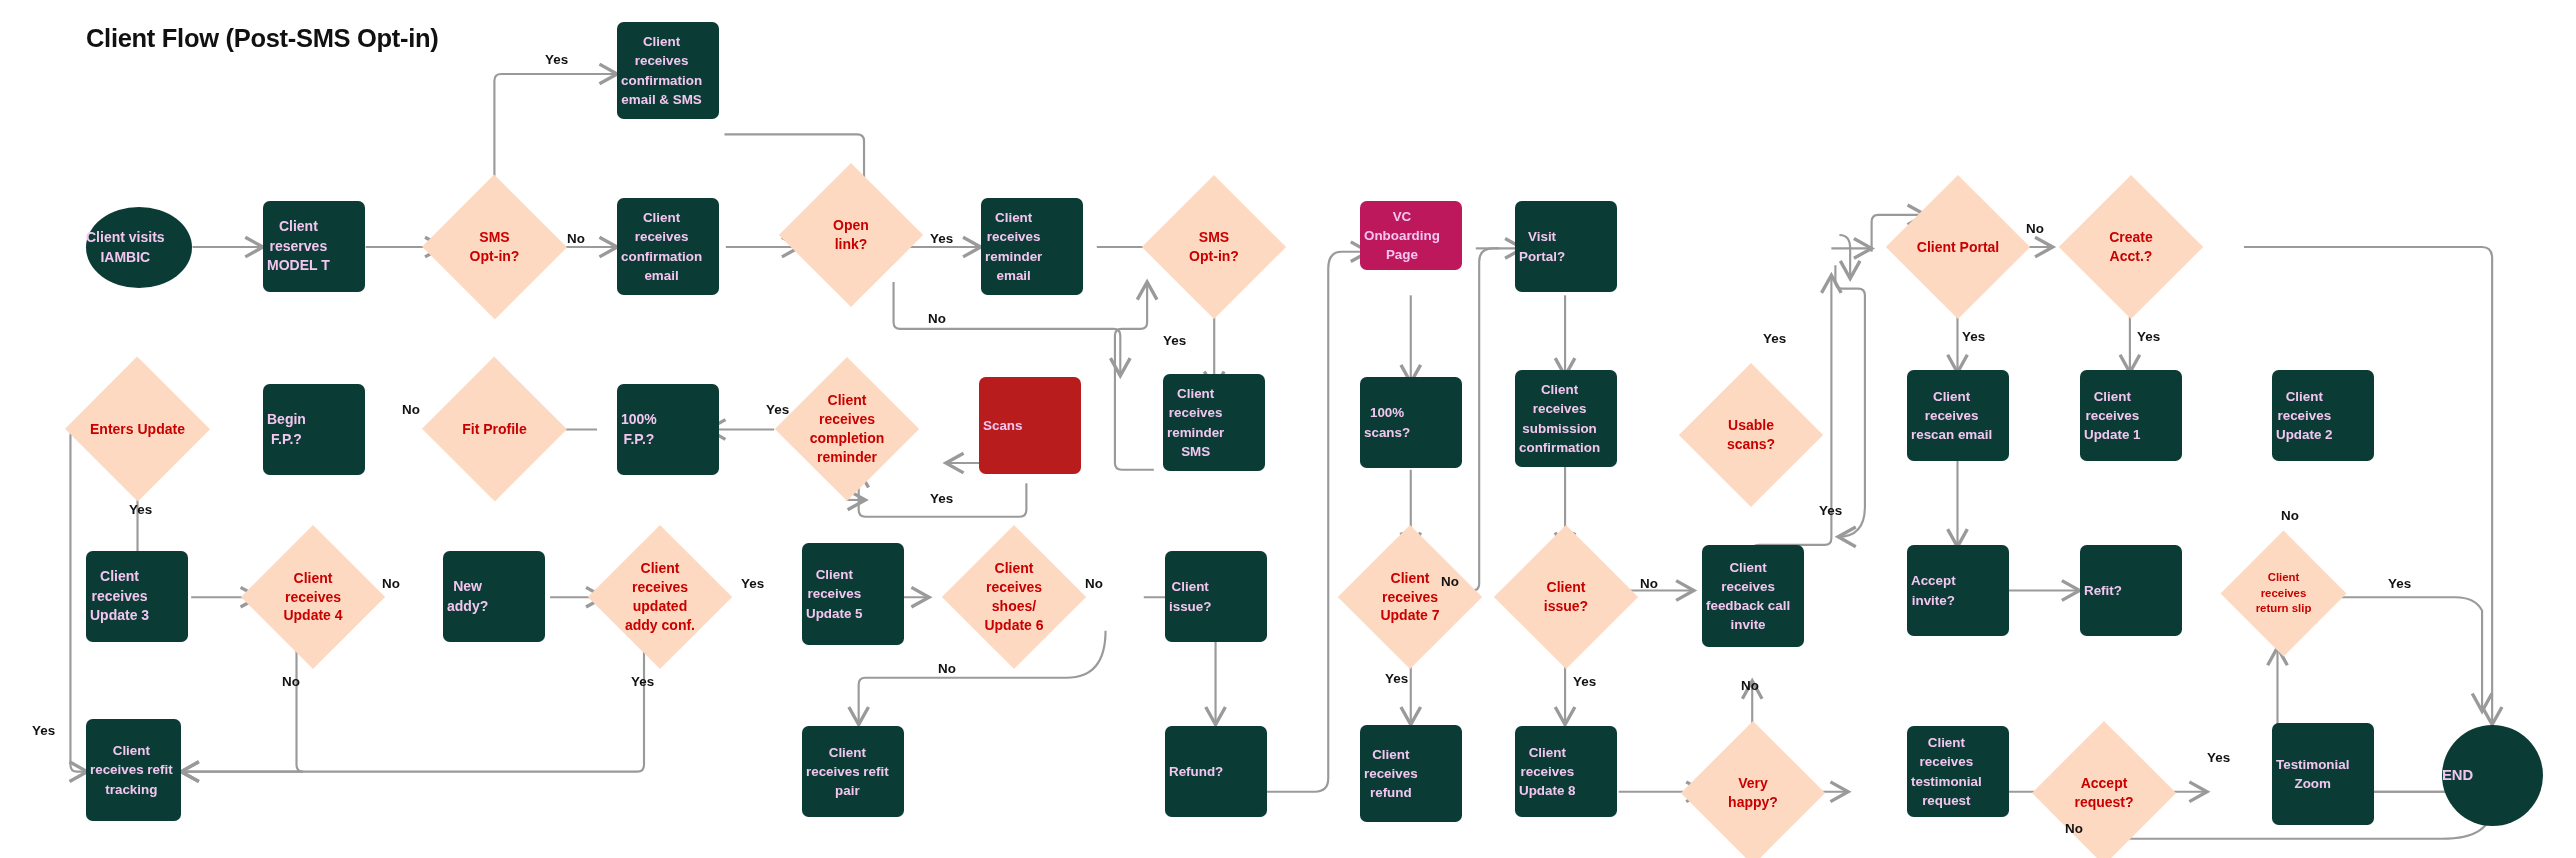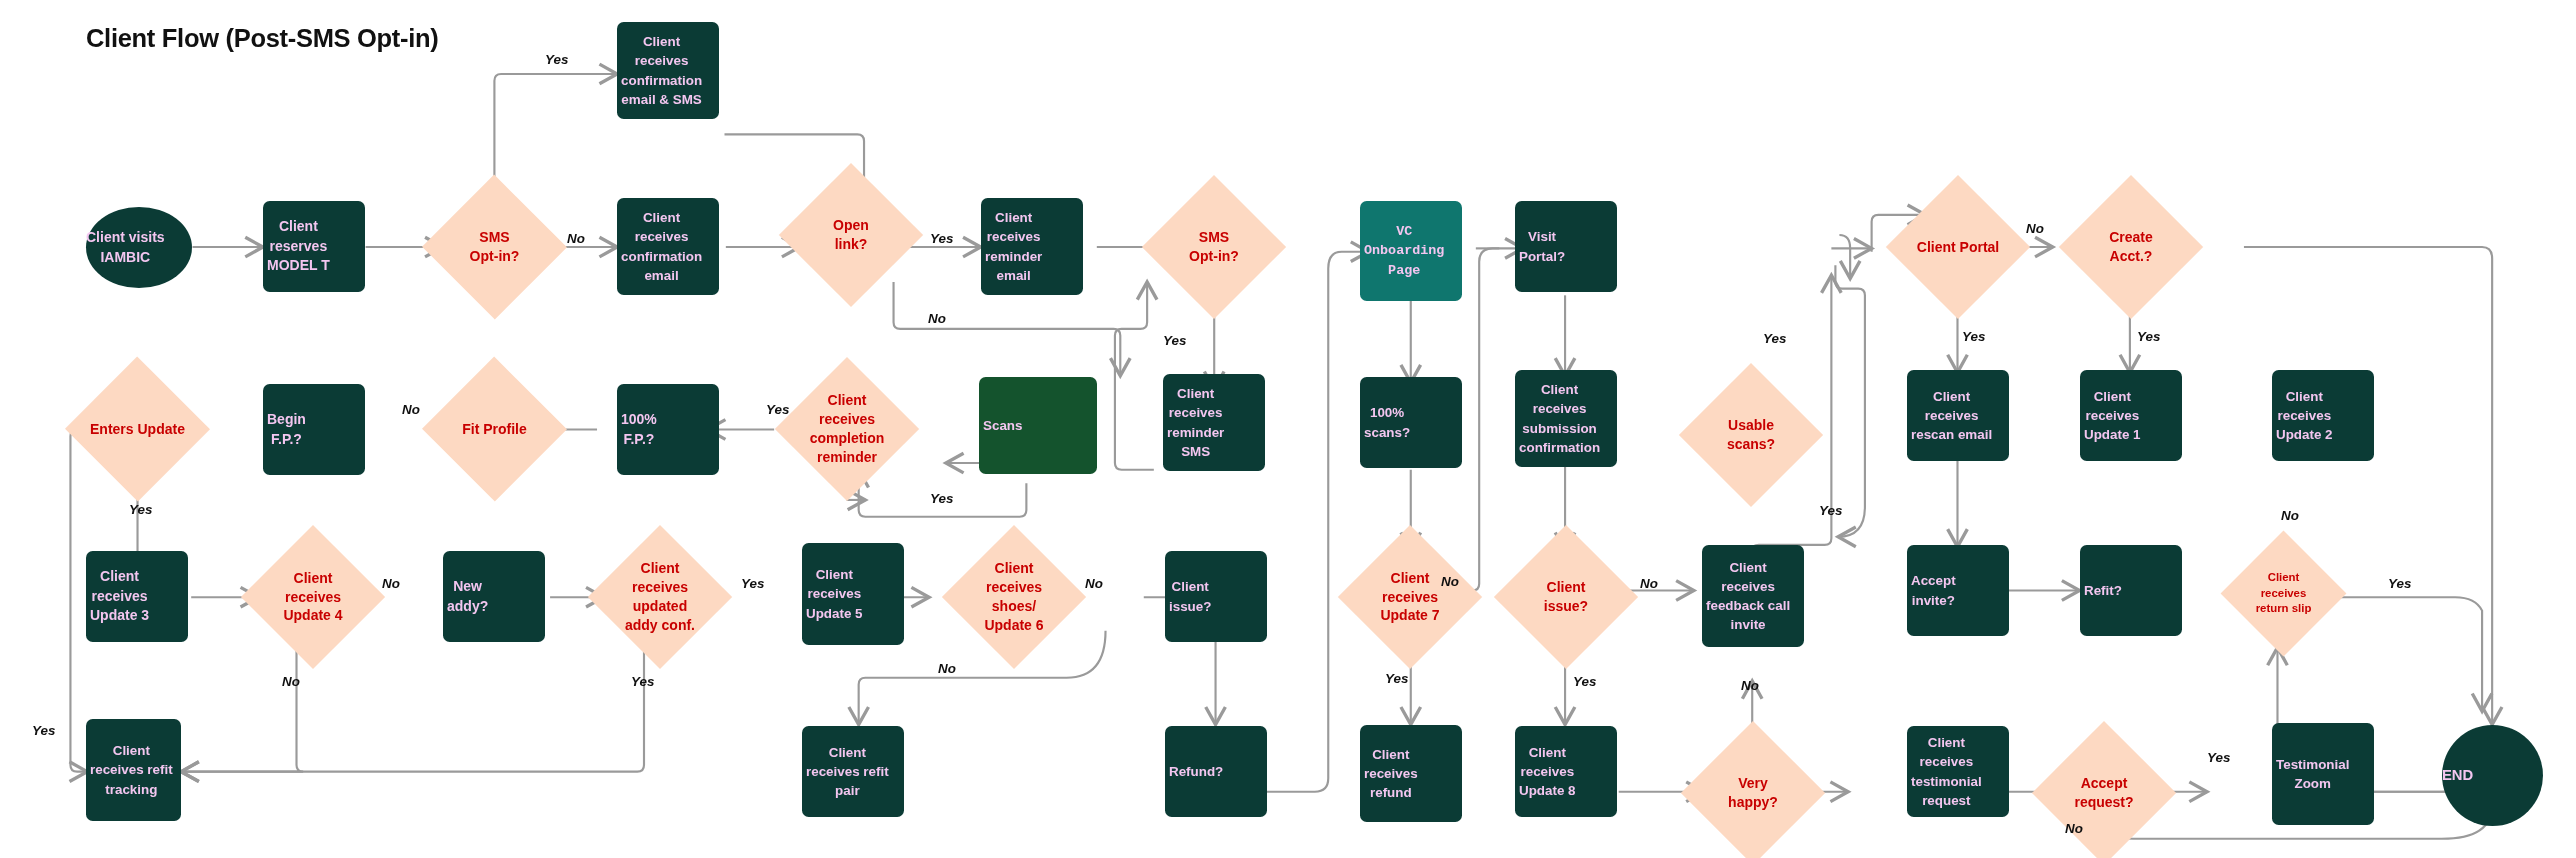--- a/index.html
+++ b/index.html
@@ -27,21 +27,20 @@
   }
   .dec{ color:#c80000;font-weight:700;line-height:1.35; }
   .dec .dia{
     position:absolute;left:0;top:0;width:100%;height:100%;
     background:#fdd9c2;transform:rotate(45deg);
   }
   .dec .dtxt{position:relative;z-index:2;width:132%;}
   .elabel{
     position:absolute;font-size:13.4px;font-weight:700;color:#111111;
     white-space:nowrap;
-    font-style:italic;
   }
 </style>
 </head>
 <body style="background: rgb(255, 255, 255);">
 
 <div id="canvas">
 
   <div id="title">Client Flow (Post-SMS Opt-in)</div>
 
   <svg id="edges" viewBox="0 0 3840 1280" xmlns="http://www.w3.org/2000/svg">
@@ -156,21 +155,21 @@
 
   <div class="node dec" style="left: 1163px; top: 196px; width: 102px; height: 102px; font-size: 14px; color: rgb(200, 0, 0);">
     <span class="dia" style="background: rgb(253, 217, 194);"></span>
     <span class="dtxt">SMS<br>Opt-in?</span>
   </div>
 
   <div class="node proc" style="left: 1163px; top: 374px; width: 102px; height: 97px; font-size: 13.4px; background: rgb(11, 59, 53); color: rgb(243, 198, 240);">
     <span>Client<br>receives<br>reminder<br>SMS</span>
   </div>
 
-  <div class="node proc" style="left: 1360px; top: 201px; width: 102px; height: 100px; font-size: 13.4px; background: #0f766e; color: rgb(243, 198, 240); font-family: Liberation Mono, monospace;">
+  <div class="node proc" style="left: 1360px; top: 201px; width: 102px; height: 69px; font-size: 13.4px; background: #be185d; color: rgb(243, 198, 240);">
     <span>VC<br>Onboarding<br>Page</span>
   </div>
 
   <div class="node dec" style="left: 1907px; top: 196px; width: 102px; height: 102px; font-size: 14px; color: rgb(200, 0, 0);">
     <span class="dia" style="background: rgb(253, 217, 194);"></span>
     <span class="dtxt">Client Portal</span>
   </div>
 
   <div class="node proc" style="left: 1515px; top: 201px; width: 102px; height: 91px; font-size: 13.4px; background: rgb(11, 59, 53); color: rgb(243, 198, 240);">
     <span>Visit<br>Portal?</span>
@@ -197,21 +196,21 @@
 
   <div class="node proc" style="left: 617px; top: 384px; width: 102px; height: 91px; font-size: 14px; background: rgb(11, 59, 53); color: rgb(243, 198, 240);">
     <span>100%<br>F.P.?</span>
   </div>
 
   <div class="node dec" style="left: 796px; top: 378px; width: 102px; height: 102px; font-size: 14px; color: rgb(200, 0, 0);">
     <span class="dia" style="background: rgb(253, 217, 194);"></span>
     <span class="dtxt">Client<br>receives<br>completion<br>reminder</span>
   </div>
 
-  <div class="node proc" style="left: 979px; top: 377px; width: 118px; height: 97px; font-size: 13.4px; background: #14532d; color: rgb(243, 198, 240);">
+  <div class="node proc" style="left: 979px; top: 377px; width: 102px; height: 97px; font-size: 13.4px; background: #b91c1c; color: rgb(243, 198, 240);">
     <span>Scans</span>
   </div>
 
   <div class="node proc" style="left: 1360px; top: 377px; width: 102px; height: 91px; font-size: 13.4px; background: rgb(11, 59, 53); color: rgb(243, 198, 240);">
     <span>100%<br>scans?</span>
   </div>
 
   <div class="node proc" style="left: 1515px; top: 370px; width: 102px; height: 97px; font-size: 13.4px; background: rgb(11, 59, 53); color: rgb(243, 198, 240);">
     <span>Client<br>receives<br>submission<br>confirmation</span>
   </div>

